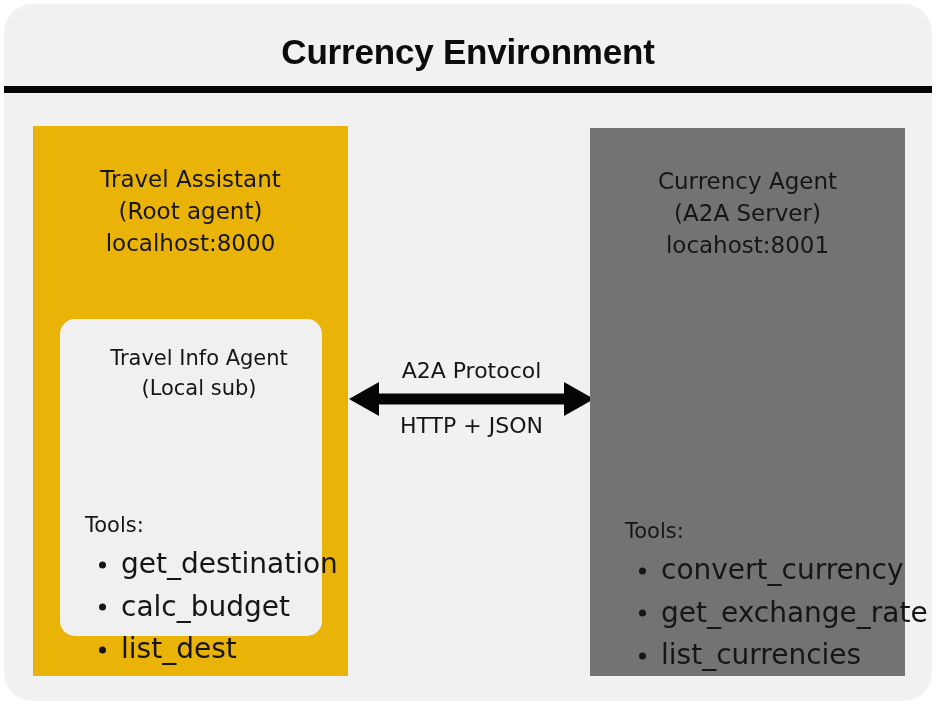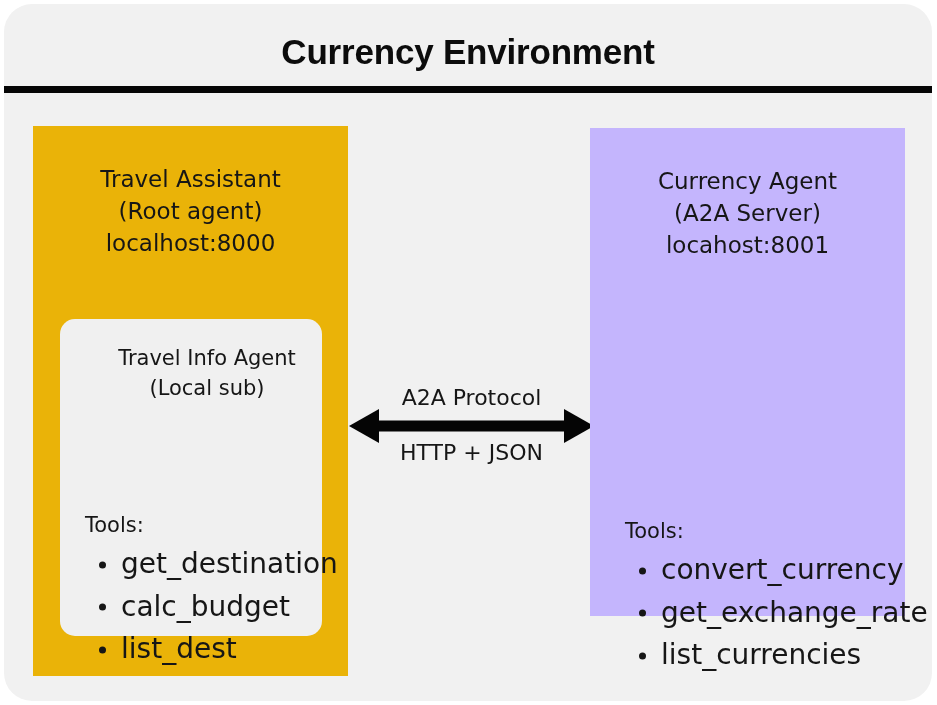--- a/index.html
+++ b/index.html
@@ -68,22 +68,22 @@
     top: 122px;
     width: 315px;
     height: 550px;
     background: #eab308;
   }
 
   .panel-remote {
     left: 586px;
     top: 124px;
     width: 315px;
-    height: 488px;
-    background: #c4b5fd;
+    height: 548px;
+    background: #737373;
   }
 
   .panel-heading {
     position: absolute;
     left: 0;
     top: 38px;
     width: 100%;
     text-align: center;
     font-family: "DejaVu Sans", sans-serif;
     font-size: 23px;
@@ -99,21 +99,21 @@
     top: 193px;
     width: 262px;
     height: 317px;
     background: #f0f0f0;
     border-radius: 15px;
     box-sizing: border-box;
   }
 
   .subagent-heading {
     position: absolute;
-    left: 16px;
+    left: 8px;
     top: 25px;
     width: 100%;
     text-align: center;
     font-family: "DejaVu Sans", sans-serif;
     font-size: 21px;
     color: #161616;
     line-height: 1.42;
     white-space: pre-line;
   }
 
@@ -165,21 +165,21 @@
     width: 7px;
     height: 7px;
     border-radius: 50%;
     background: #161616;
   }
 
   
   .protocol-group {
     position: absolute;
     left: 345px;
-    top: 372px;
+    top: 345px;
     width: 245px;
     height: 95px;
   }
 
   .protocol-label-top,
   .protocol-label-bottom {
     position: absolute;
     left: 0;
     width: 245px;
     text-align: center;

